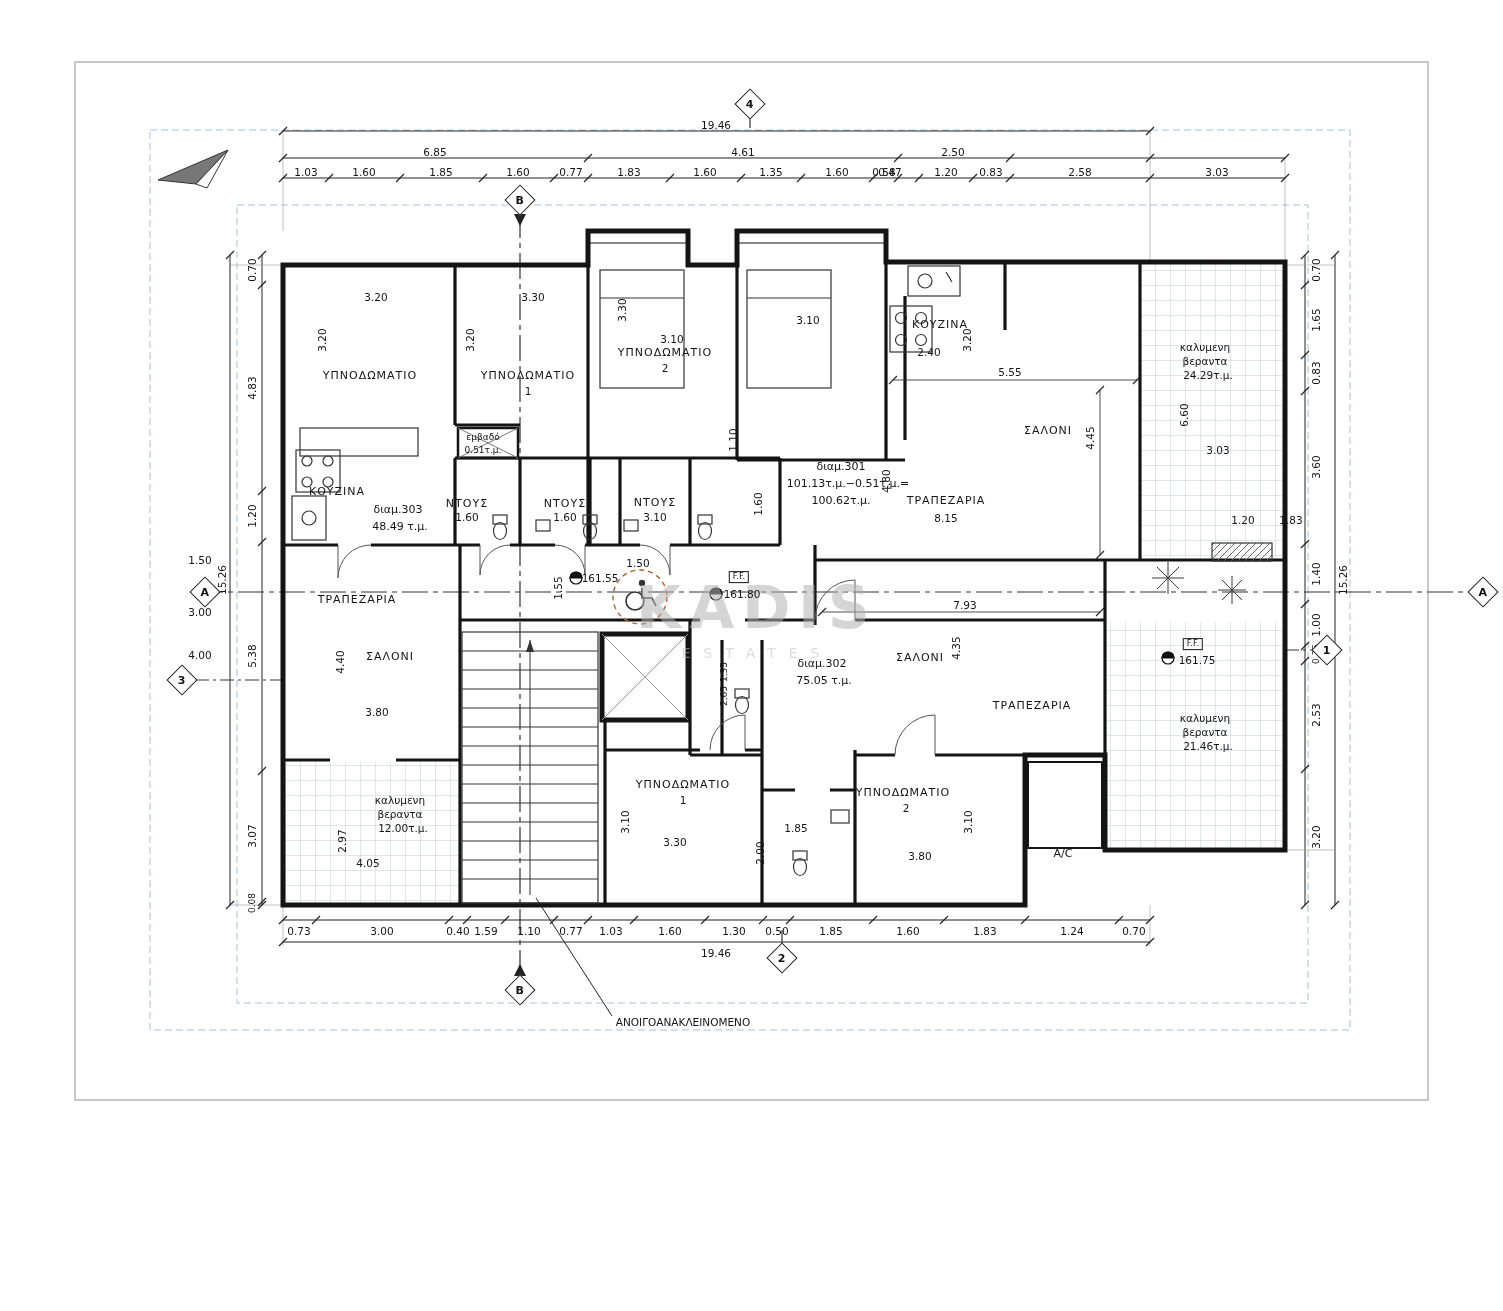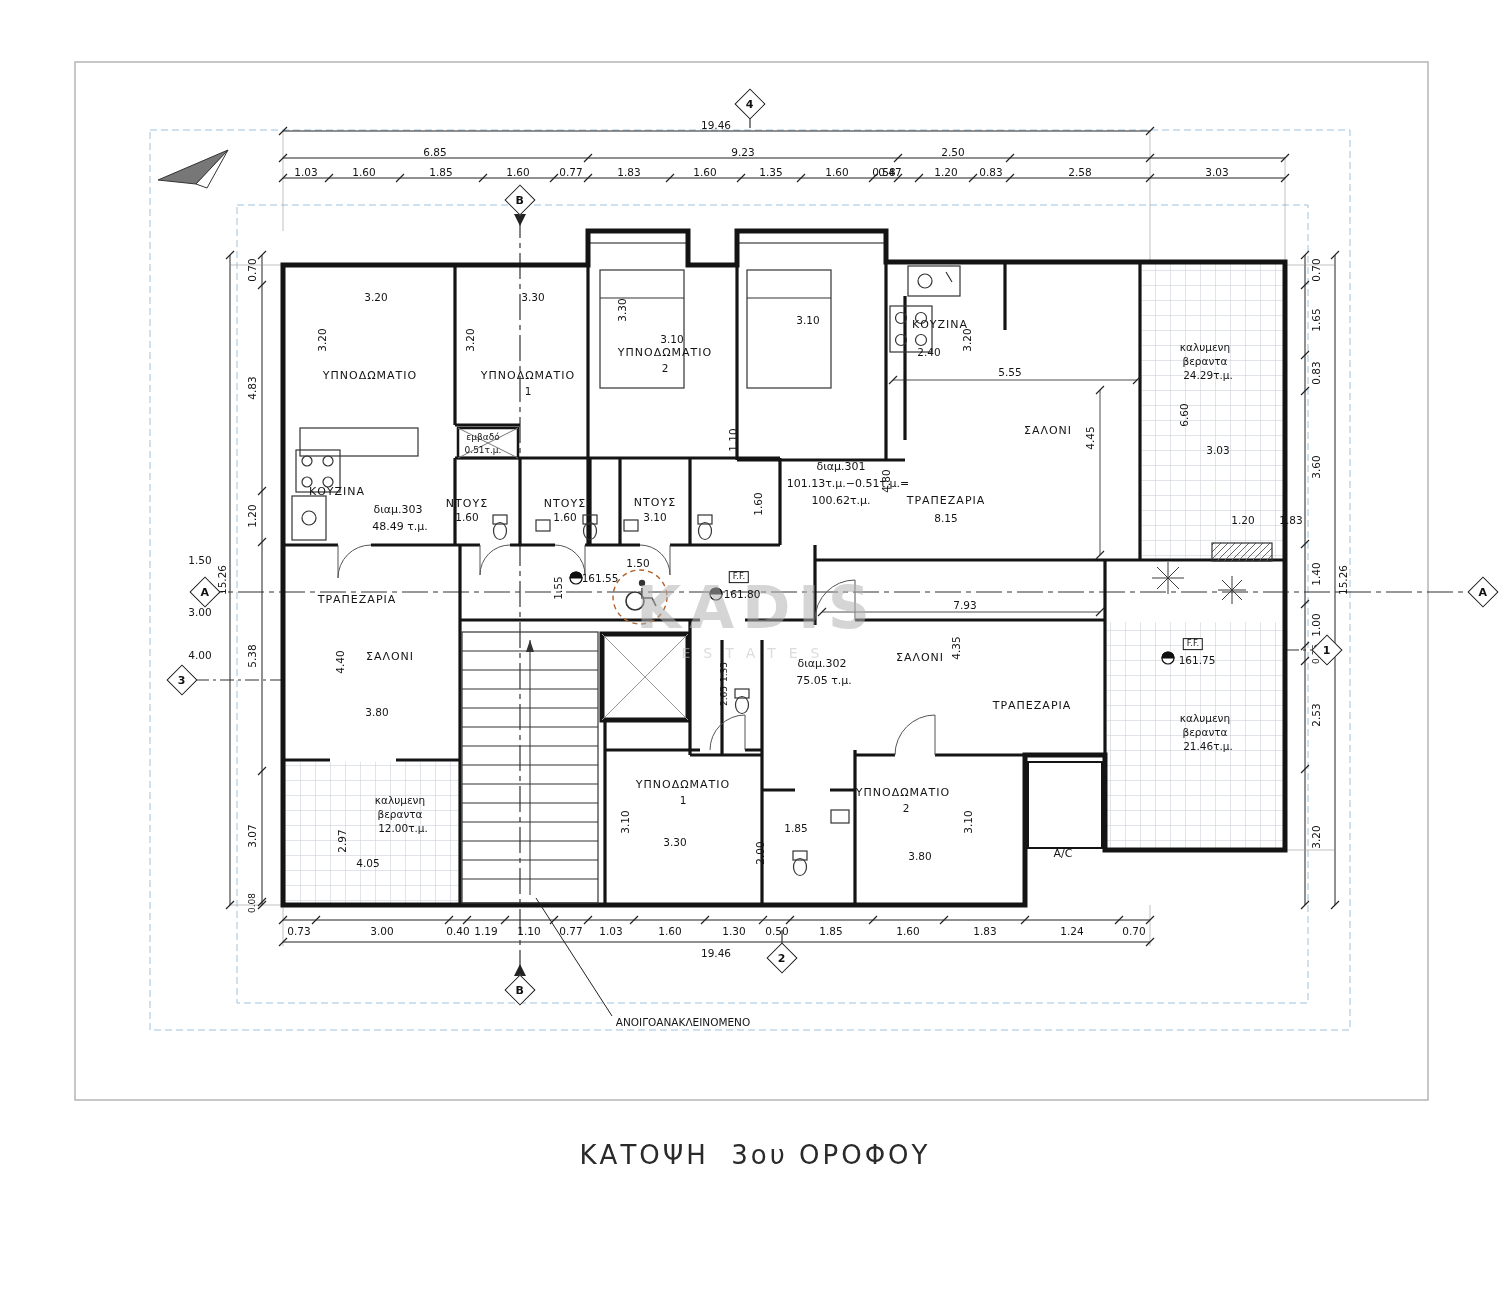--- a/index.html
+++ b/index.html
@@ -206,42 +206,42 @@
   </g>
 </svg>
 
 <div class="wm">
   <div class="wm1">KADIS</div>
   <div class="wm2">ESTATES</div>
 </div>
 
 <div class="lbl" style="left:716px;top:125px">19.46</div>
 <div class="lbl" style="left:435px;top:152px">6.85</div>
-<div class="lbl" style="left:743px;top:152px">9.23</div>
+<div class="lbl" style="left:743px;top:152px">4.61</div>
 <div class="lbl" style="left:953px;top:152px">2.50</div>
 <div class="lbl" style="left:306px;top:172px">1.03</div>
 <div class="lbl" style="left:364px;top:172px">1.60</div>
 <div class="lbl" style="left:441px;top:172px">1.85</div>
 <div class="lbl" style="left:518px;top:172px">1.60</div>
 <div class="lbl" style="left:571px;top:172px">0.77</div>
 <div class="lbl" style="left:629px;top:172px">1.83</div>
 <div class="lbl" style="left:705px;top:172px">1.60</div>
 <div class="lbl" style="left:771px;top:172px">1.35</div>
 <div class="lbl" style="left:837px;top:172px">1.60</div>
 <div class="lbl" style="left:884px;top:172px">0.58</div>
 <div class="lbl" style="left:890px;top:172px">0.47</div>
 <div class="lbl" style="left:946px;top:172px">1.20</div>
 <div class="lbl" style="left:991px;top:172px">0.83</div>
 <div class="lbl" style="left:1080px;top:172px">2.58</div>
 <div class="lbl" style="left:1217px;top:172px">3.03</div>
 
 <div class="lbl" style="left:299px;top:931px">0.73</div>
 <div class="lbl" style="left:382px;top:931px">3.00</div>
 <div class="lbl" style="left:458px;top:931px">0.40</div>
-<div class="lbl" style="left:486px;top:931px">1.19</div>
+<div class="lbl" style="left:486px;top:931px">1.59</div>
 <div class="lbl" style="left:529px;top:931px">1.10</div>
 <div class="lbl" style="left:571px;top:931px">0.77</div>
 <div class="lbl" style="left:611px;top:931px">1.03</div>
 <div class="lbl" style="left:670px;top:931px">1.60</div>
 <div class="lbl" style="left:734px;top:931px">1.30</div>
 <div class="lbl" style="left:777px;top:931px">0.50</div>
 <div class="lbl" style="left:831px;top:931px">1.85</div>
 <div class="lbl" style="left:908px;top:931px">1.60</div>
 <div class="lbl" style="left:985px;top:931px">1.83</div>
 <div class="lbl" style="left:1072px;top:931px">1.24</div>
@@ -387,15 +387,14 @@
 <div class="marker" style="left:1483px;top:592px">
       <span class="mtxt">Α</span>
     </div>
 <div class="marker" style="left:782px;top:958px">
       <span class="mtxt">2</span>
     </div>
 <div class="marker" style="left:520px;top:990px">
       <span class="mtxt">B</span>
     </div>
 
-<div class="title">ΚΑΤΟΨΗ  3ου ΟΡΟΦΟΥ</div>
 
 </div>
 
 </body></html>

